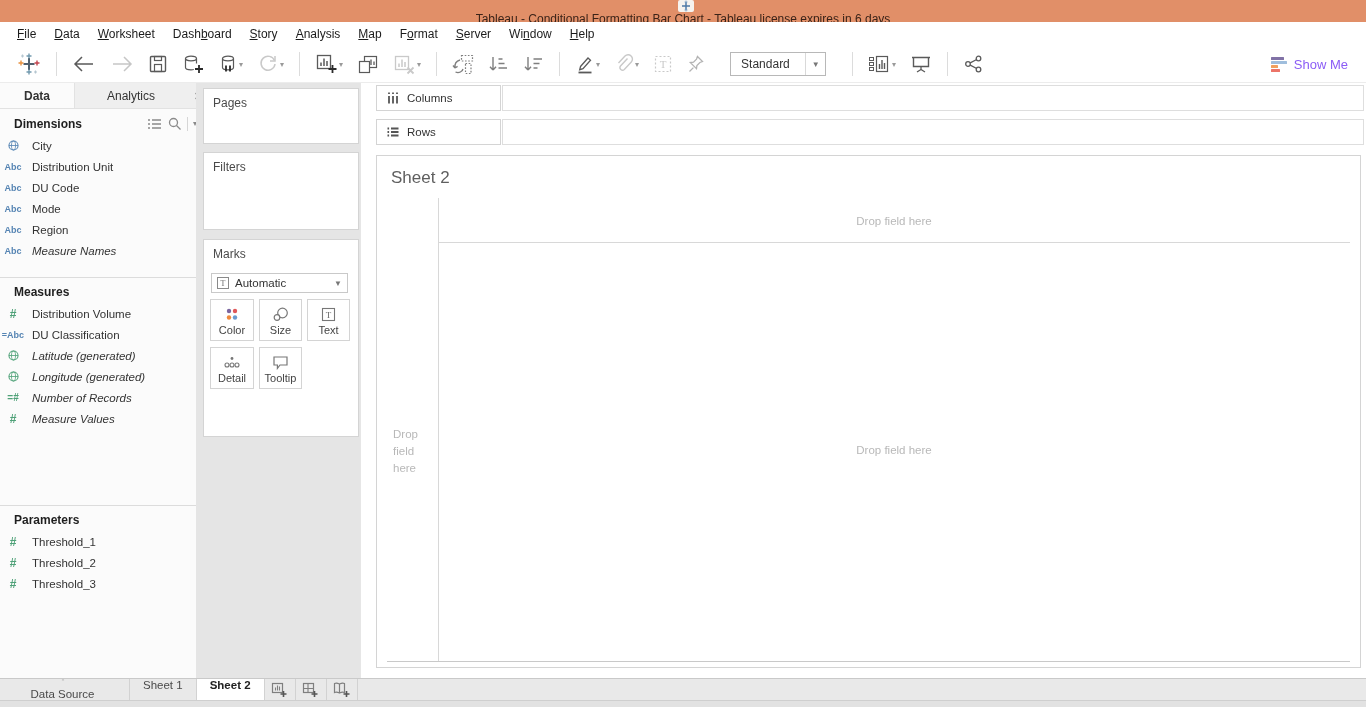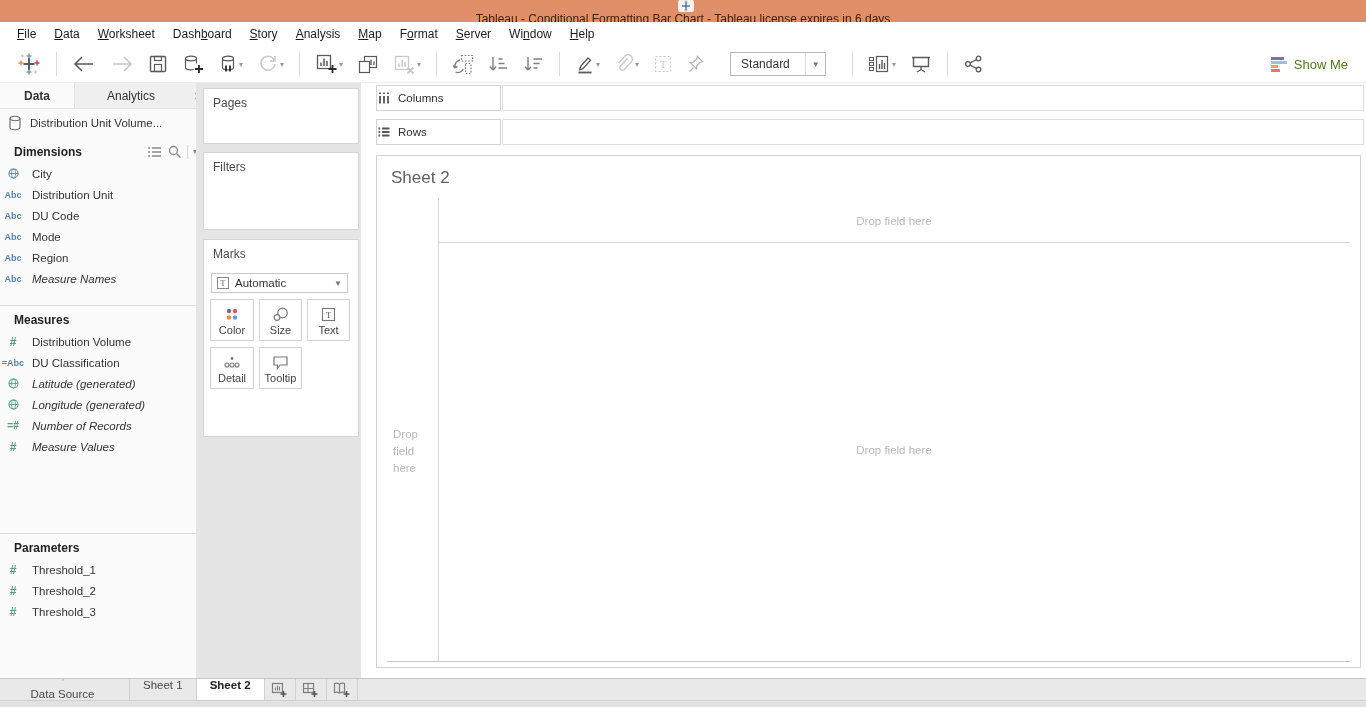--- a/index.html
+++ b/index.html
@@ -21,21 +21,21 @@
   .toolbar { position:absolute; top:46px; left:0; width:1366px; height:37px; background:#fff; display:flex; align-items:center; padding:0 10px; border-bottom:1px solid #ececec; }
   .tbtn { display:flex; align-items:center; justify-content:center; padding:3px 4px; margin:0 3px; }
   .caret { font-size:8px; color:#9a9a9a; margin-left:1px; }
   .tb-sep { width:1px; height:24px; background:#dcdcdc; margin:0 8px; }
   .fit-select { width:96px; height:24px; border:1px solid #b8b8b8; display:flex; align-items:center; margin:0 18px; background:#fff; }
   .fit-select .fit-label { flex:1; font-size:12px; color:#333; padding-left:10px; }
   .fit-select .fit-dd { width:20px; height:100%; border-left:1px solid #d9d9d9; display:flex; align-items:center; justify-content:center; font-size:8px; color:#777; }
   .showme { margin-left:auto; display:flex; align-items:center; gap:7px; padding-right:8px; }
   .showme-icon { display:flex; flex-direction:column; gap:1px; align-items:flex-start; }
   .showme-icon i { display:block; height:3px; border-radius:0.5px; }
-  .showme-label { font-size:13px; color:#4d7c0f; }
+  .showme-label { font-size:13px; color:#8b5cf6; }
 
   
   .sidebar { position:absolute; top:83px; left:0; width:210px; height:595px; background:#fbfbfb; border-right:1px solid #d9d9d9; }
   .side-tabs { height:26px; display:flex; border-bottom:1px solid #e2e2e2; background:#efefef; }
   .stab { display:flex; align-items:center; justify-content:center; font-size:12px; color:#333; }
   .stab.active { width:75px; background:#fbfbfb; font-weight:bold; border-right:1px solid #e2e2e2; }
   .stab.alt { flex:1; }
   .pane-swap { width:22px; display:flex; align-items:center; justify-content:center; }
   .ds-row { height:28px; display:flex; align-items:center; gap:8px; padding-left:8px; font-size:11.5px; color:#333; }
   .section-header { display:flex; align-items:flex-end; padding:7px 8px 4px 14px; }
@@ -59,21 +59,21 @@
   .card.filters { top:69px; height:78px; }
   .card.marks { top:156px; height:198px; }
   .mark-dd { position:absolute; left:7px; top:33px; width:137px; height:20px; border:1px solid #c9c9c9; display:flex; align-items:center; background:#fff; }
   .mt-box { width:12px; height:12px; border:1px solid #8a8a8a; font-size:8px; color:#666; display:flex; align-items:center; justify-content:center; margin:0 6px 0 5px; font-family:"Liberation Serif", serif; }
   .mark-dd .mt-label { flex:1; font-size:11.5px; color:#333; }
   .mark-dd .dd-caret { width:18px; text-align:center; font-size:8px; color:#777; }
   .mbtn { position:absolute; height:42px; border:1px solid #d4d4d4; background:#fff; display:flex; flex-direction:column; align-items:center; justify-content:flex-end; padding-bottom:4px; gap:2px; }
   .mbtn .mlabel { font-size:11px; color:#444; }
 
   
-  .shelf-label { position:absolute; left:376px; width:125px; height:26px; background:#fff; border:1px solid #d4d4d4; display:flex; align-items:center; gap:7px; font-size:11.5px; color:#333; }
+  .shelf-label { position:absolute; left:376px; width:125px; height:26px; background:#fff; border:1px solid #d4d4d4; display:flex; align-items:center; gap:7px; padding-left:9px; font-size:11.5px; color:#333; }
   .shelf-area { position:absolute; left:502px; width:862px; height:26px; background:#fff; border:1px solid #dedede; }
   .r1 { top:85px; } .r2 { top:119px; }
 
   
   .canvas { position:absolute; left:376px; top:155px; width:985px; height:513px; background:#fff; border:1px solid #d4d4d4; }
   .sheet-title { position:absolute; left:14px; top:12px; font-size:17px; color:#5f5f5f; }
   .vline { position:absolute; left:61px; top:42px; width:1px; height:463px; background:#d8d8d8; }
   .hline1 { position:absolute; left:61px; right:10px; top:86px; height:1px; background:#d8d8d8; }
   .hline2 { position:absolute; left:10px; right:10px; top:505px; height:1px; background:#c9c9c9; }
   .drop { color:#b8b8b8; font-size:11.5px; }
@@ -300,27 +300,20 @@
       </div>
     <div class="stab alt">
         <span>Analytics</span>
       </div>
     <div class="pane-swap">
       <svg width="9" height="12" viewBox="0 0 9 12">
           <path d="M1.5 4L4.5 1l3 3M1.5 8l3 3 3-3" fill="none" stroke="#8a8a8a" stroke-width="1.2"></path>
         </svg>
     </div>
   </div>
-  <div class="ds-row">
-    <svg width="14" height="16" viewBox="0 0 14 16">
-        <ellipse cx="7" cy="3.5" rx="5" ry="2.2" fill="none" stroke="#6a6a6a" stroke-width="1.1"></ellipse>
-        <path d="M2 3.5v9c0 1.2 2.2 2.2 5 2.2s5-1 5-2.2v-9" fill="none" stroke="#6a6a6a" stroke-width="1.1"></path>
-      </svg>
-    <span>Distribution Unit Volume...</span>
-  </div>
   <div class="section-header">
     <span class="sh-label">Dimensions</span>
     <span class="sh-icons">
       <svg width="15" height="14" viewBox="0 0 15 14">
           <path d="M1 3h2M1 7h2M1 11h2M5 3h9M5 7h9M5 11h9" stroke="#8a8a8a" stroke-width="1.4"></path>
         </svg>
       <svg width="15" height="15" viewBox="0 0 15 15">
           <circle cx="6.5" cy="6.5" r="4" fill="none" stroke="#8a8a8a" stroke-width="1.3"></circle>
           <path d="M9.5 9.5l4 4" stroke="#8a8a8a" stroke-width="1.3"></path>
         </svg>

